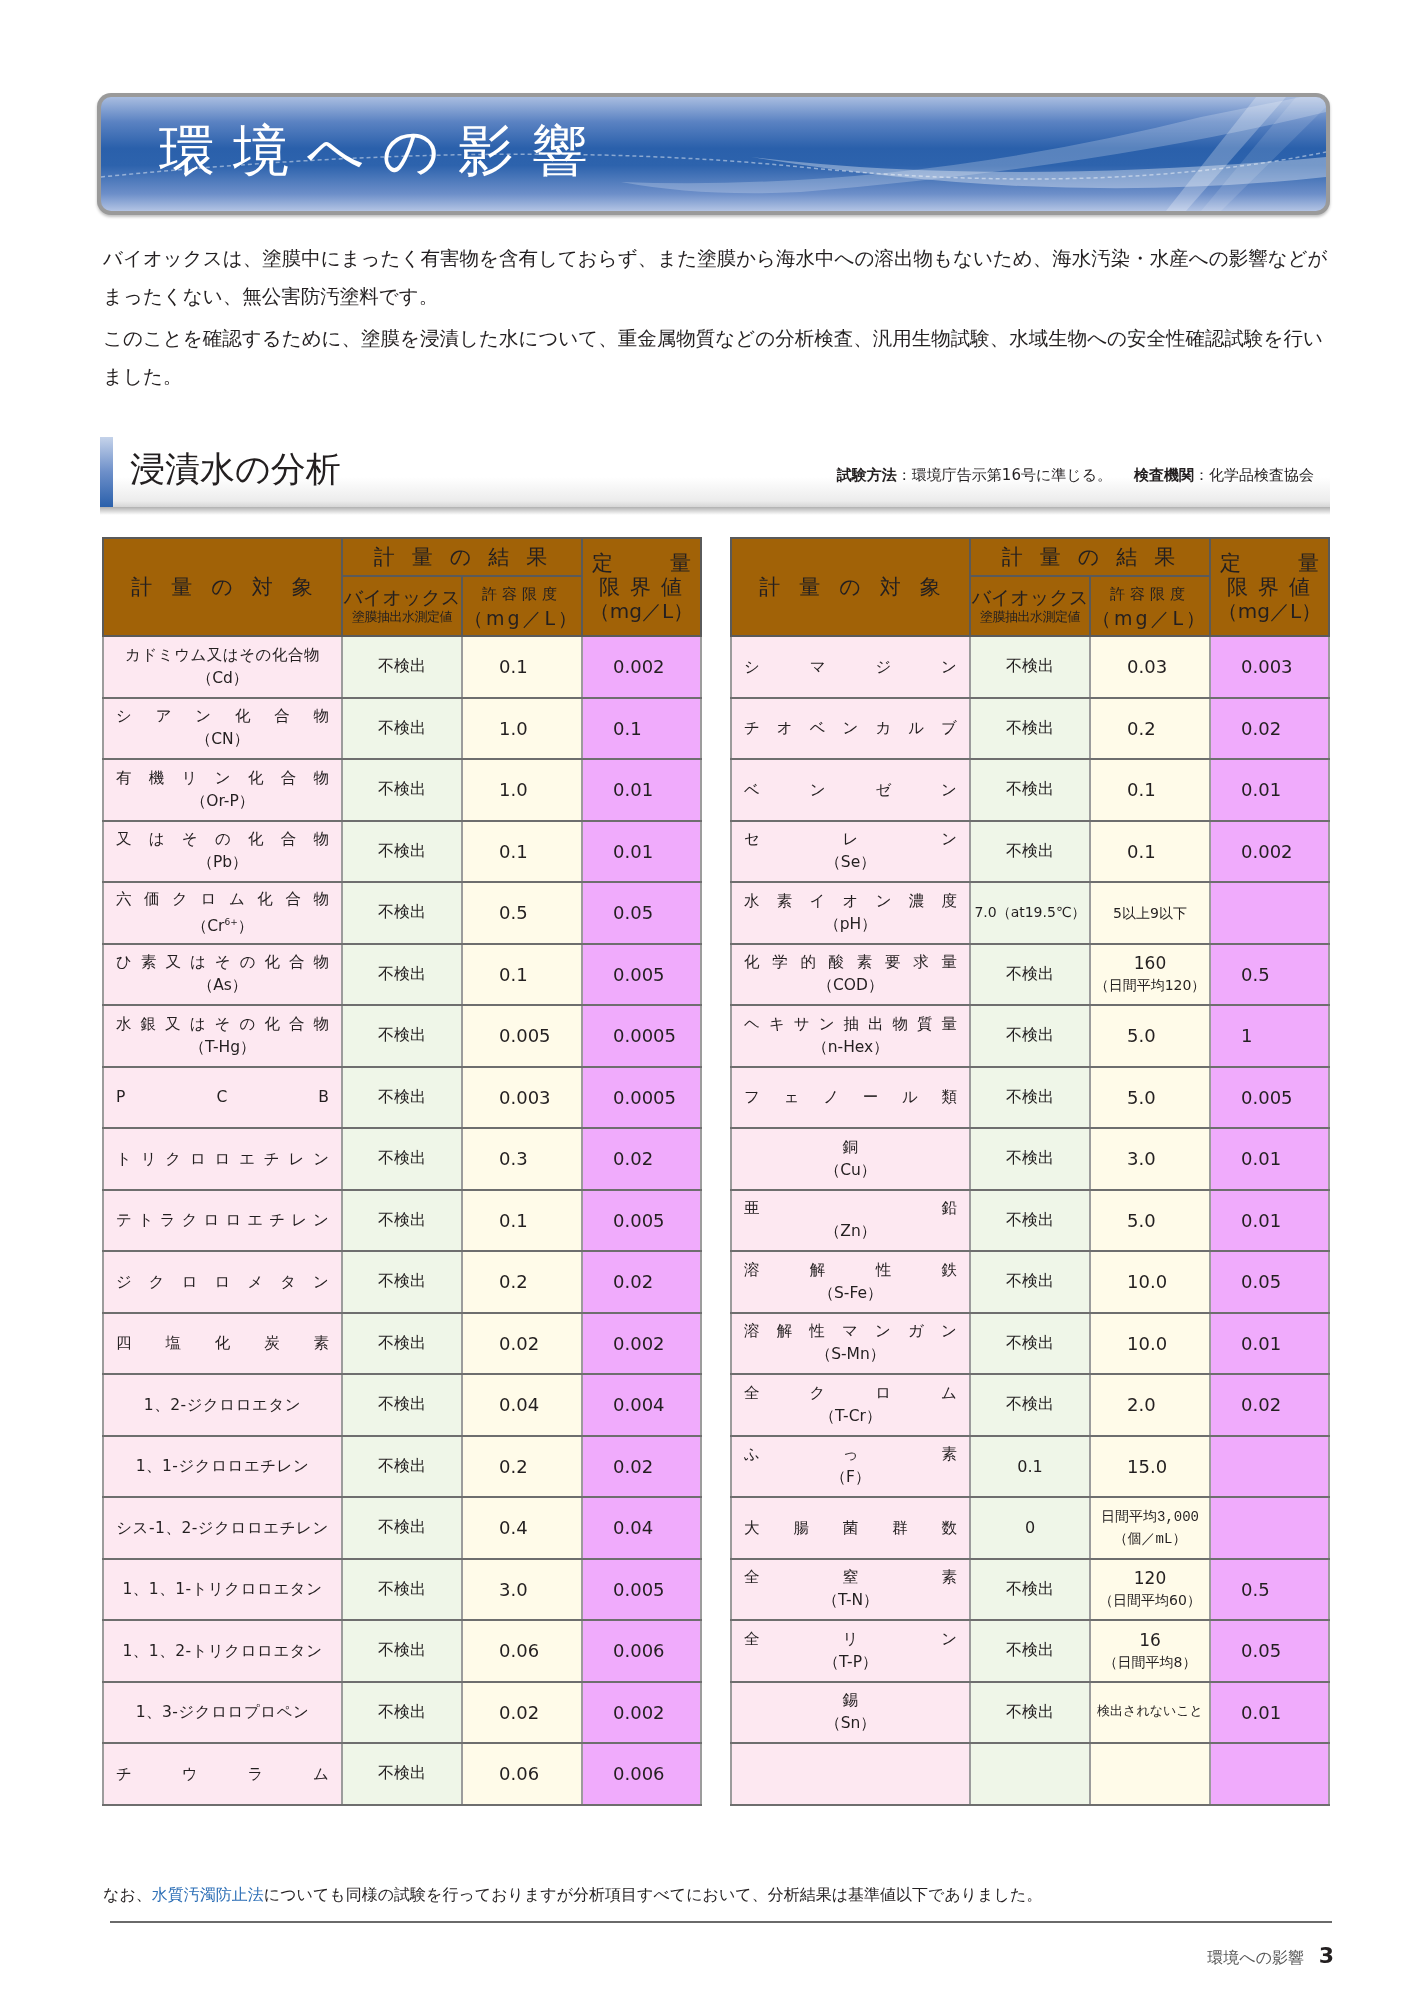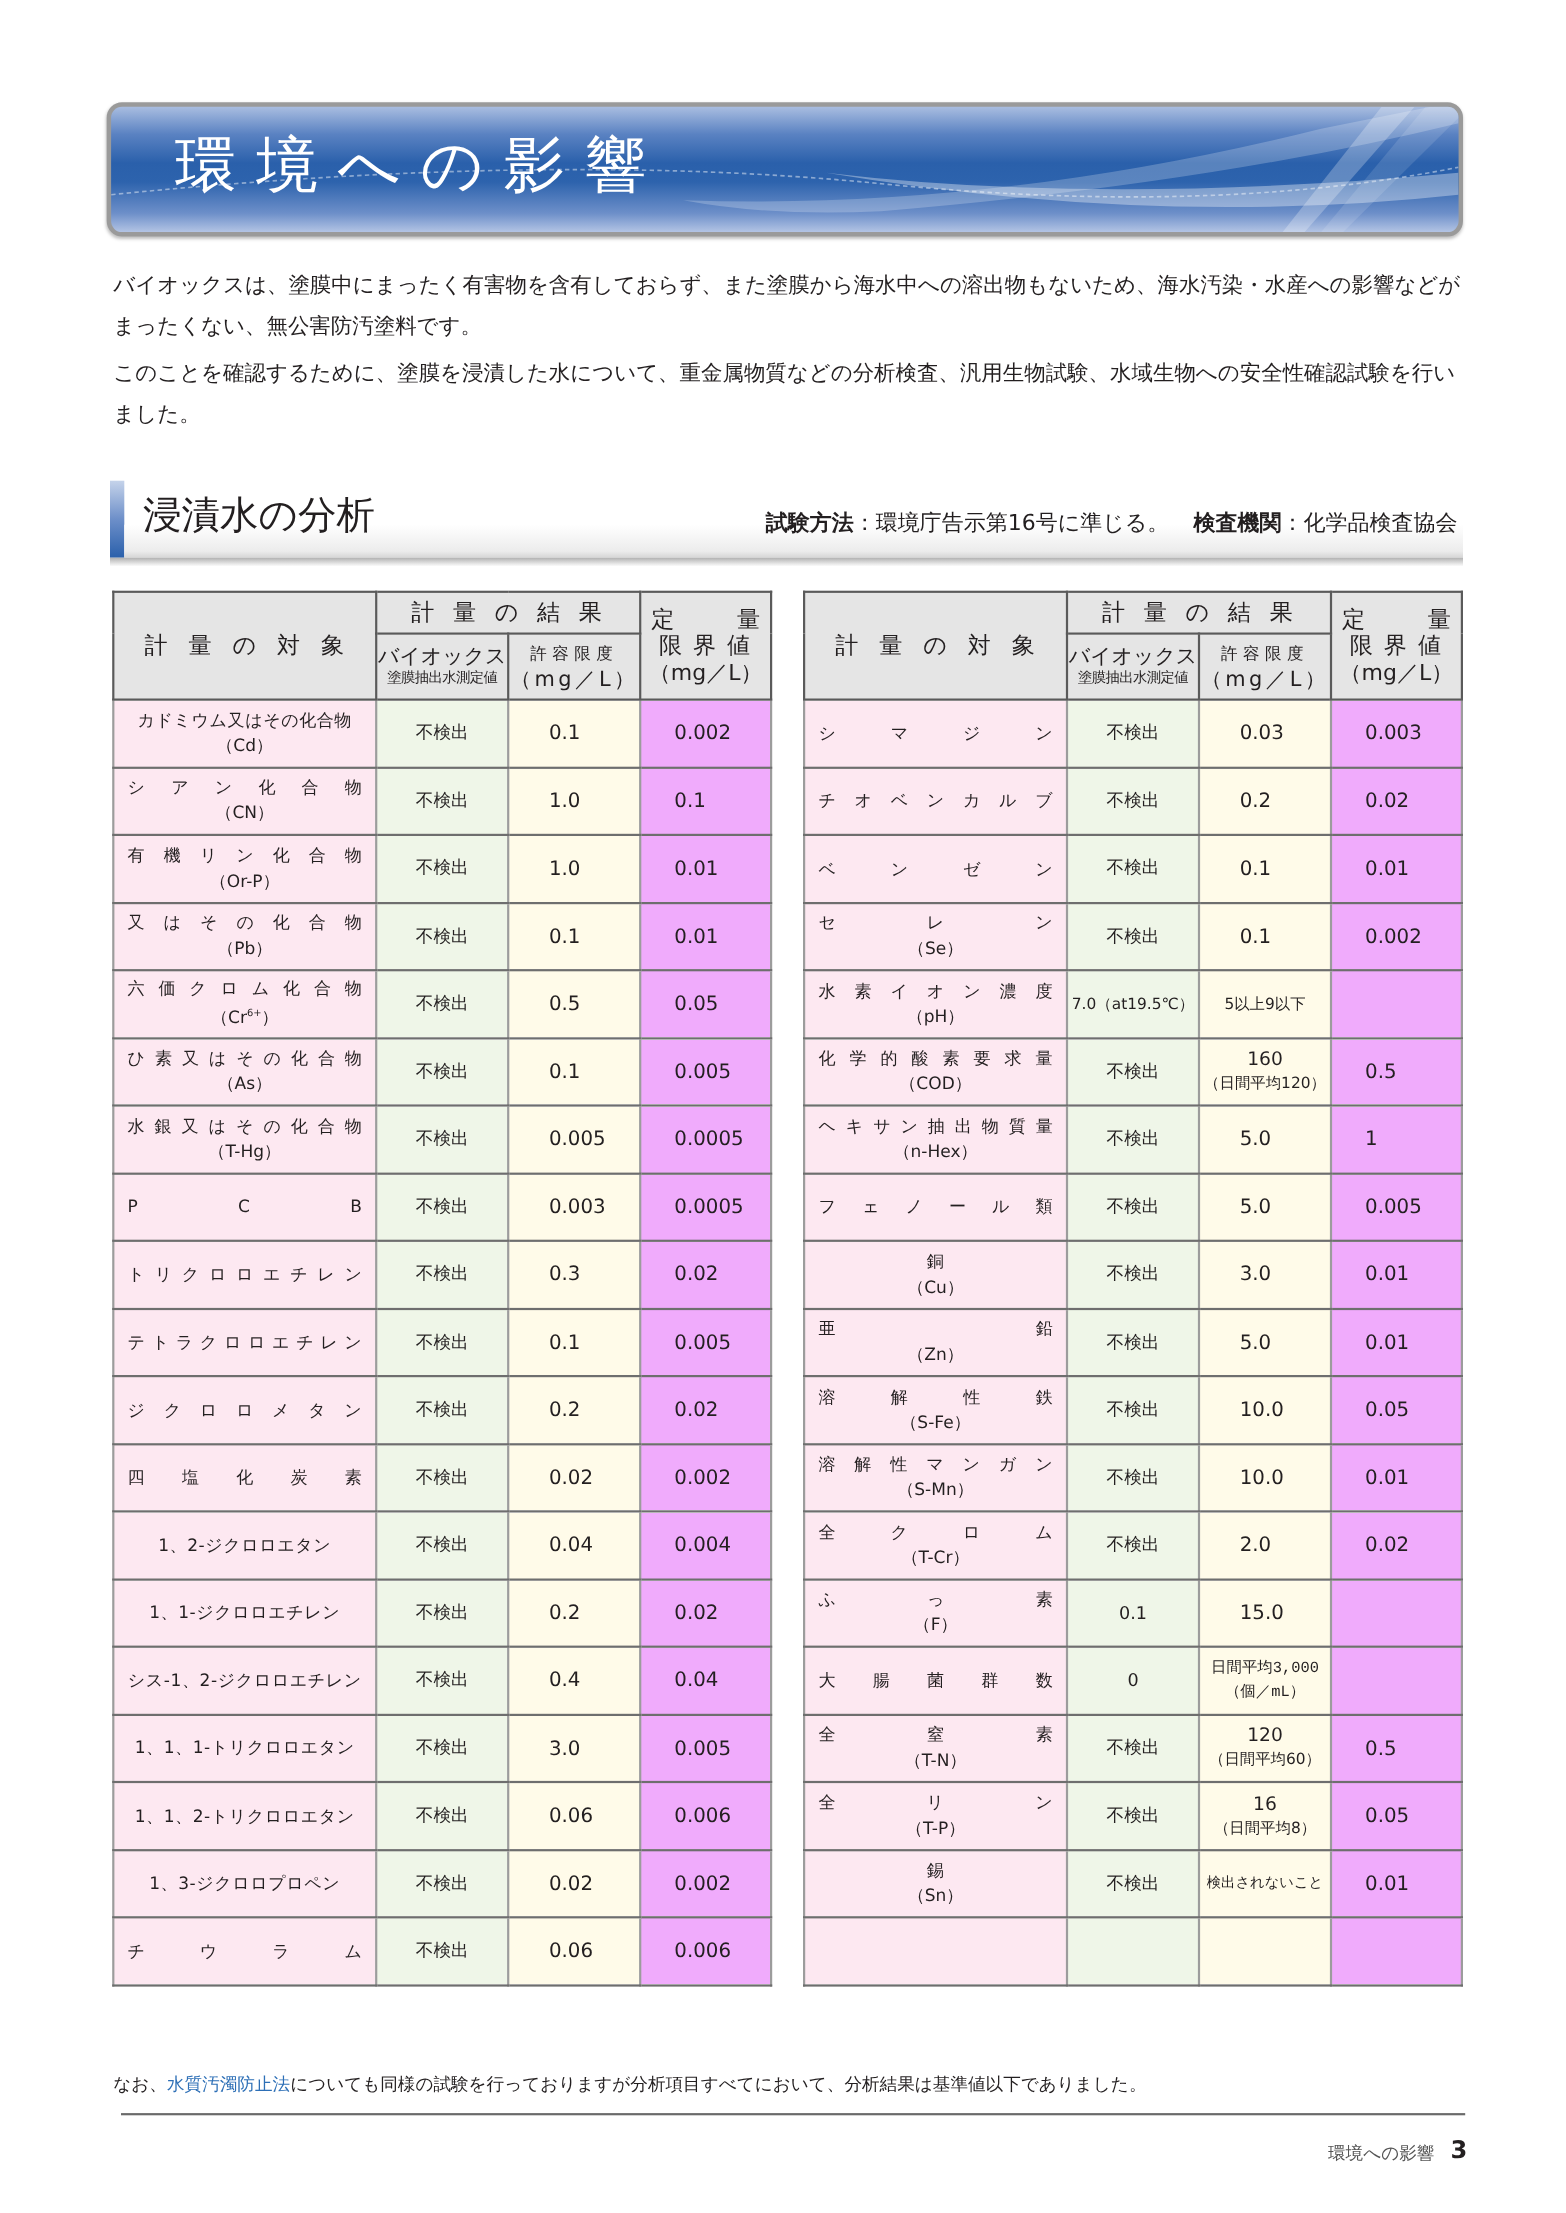--- a/index.html
+++ b/index.html
@@ -17,30 +17,30 @@
   .intro { position:absolute; left:103px; top:240px; width:1230px; font-size:19.5px; line-height:37.5px; color:#231f20; }
   .intro p { margin:0; }
   .intro p + p { margin-top:5px; }
 
   
   .section-head { position:absolute; left:100px; top:437px; width:1230px; height:77px; }
   .section-head .bar { position:absolute; left:0; top:0; width:13px; height:70px; background:linear-gradient(to bottom, #c5d3ea 0%, #6d8fc9 50%, #2a60ab 100%); }
   .section-head .shade { position:absolute; left:13px; top:40px; right:0; height:30px; background:linear-gradient(to bottom, #ffffff 0%, #ececec 80%, #d6d6d6 100%); }
   .section-head .line { position:absolute; left:0; right:0; top:70px; height:8px; background:linear-gradient(to bottom, #b0b0b0, #e8e8e8 70%, #ffffff); }
   .section-title { position:absolute; left:30px; top:2px; font-size:35px; color:#231f20; line-height:60px; }
-  .section-meta { position:absolute; right:5px; top:18px; font-size:20px; line-height:40px; white-space:nowrap; }
+  .section-meta { position:absolute; right:16px; top:18px; font-size:15px; line-height:40px; white-space:nowrap; }
   .section-meta .lbl { font-weight:bold; }
   .section-meta .gap { display:inline-block; width:22px; }
 
   
   .tbl { position:absolute; top:537px; border-collapse:collapse; border:2px solid #3c3c3c; table-layout:fixed; }
   .tbl.left { left:102px; }
   .tbl.right { left:730px; }
   .tbl th, .tbl td { border:2px solid #8f8f8f; padding:0; text-align:center; vertical-align:middle; overflow:hidden; }
-  .tbl thead th { background:#e5e5e5; border-color:#5a5a5a; font-weight:normal; color:#231f20; }
+  .tbl thead th { background:#a16207; border-color:#5a5a5a; font-weight:normal; color:#231f20; }
   .tbl thead tr:first-child th { height:36px; }
   .tbl thead tr:nth-child(2) th { height:58px; }
   .th-target { font-size:21px; letter-spacing:19px; padding-left:18px !important; }
   .th-result { font-size:21px; letter-spacing:17px; padding-left:14px !important; }
   .th-limit { font-size:21px; line-height:24px; }
   .th-limit .l1 { display:flex; justify-content:space-between; padding:0 9px; }
   .th-limit .l2 { letter-spacing:10px; padding-left:8px; }
   .th-limit .l3 { font-size:20px; }
   .th-bio .l1 { font-size:19px; line-height:22px; }
   .th-bio .l2 { font-size:13px; line-height:18px; letter-spacing:-0.5px; }

